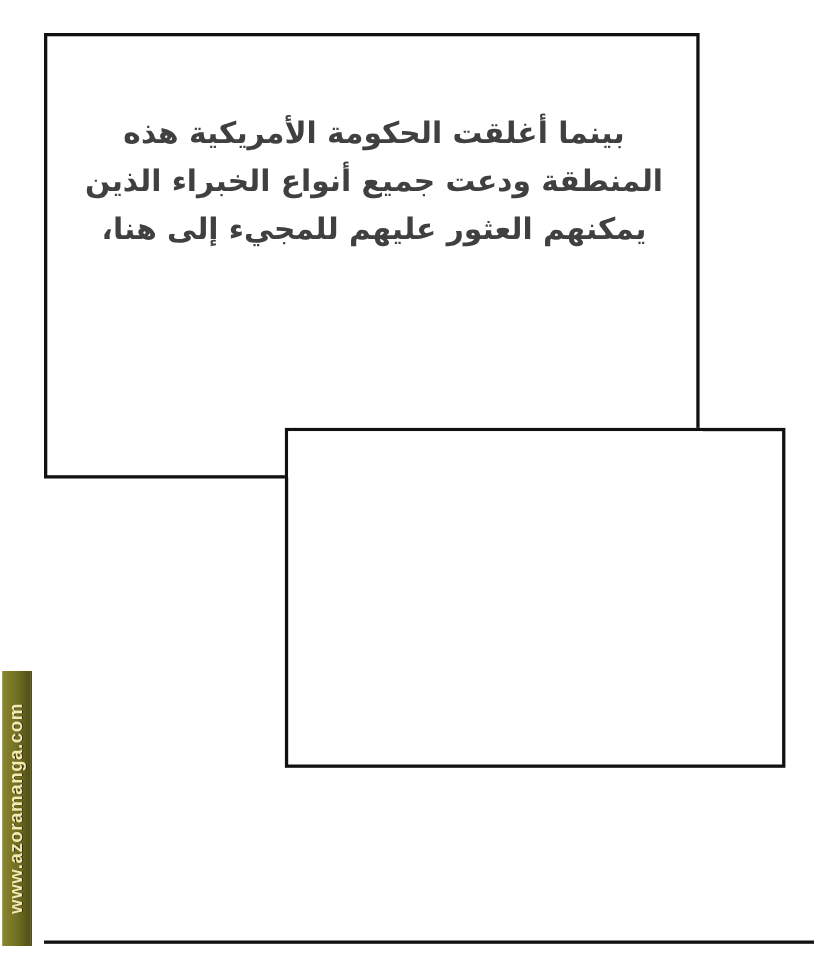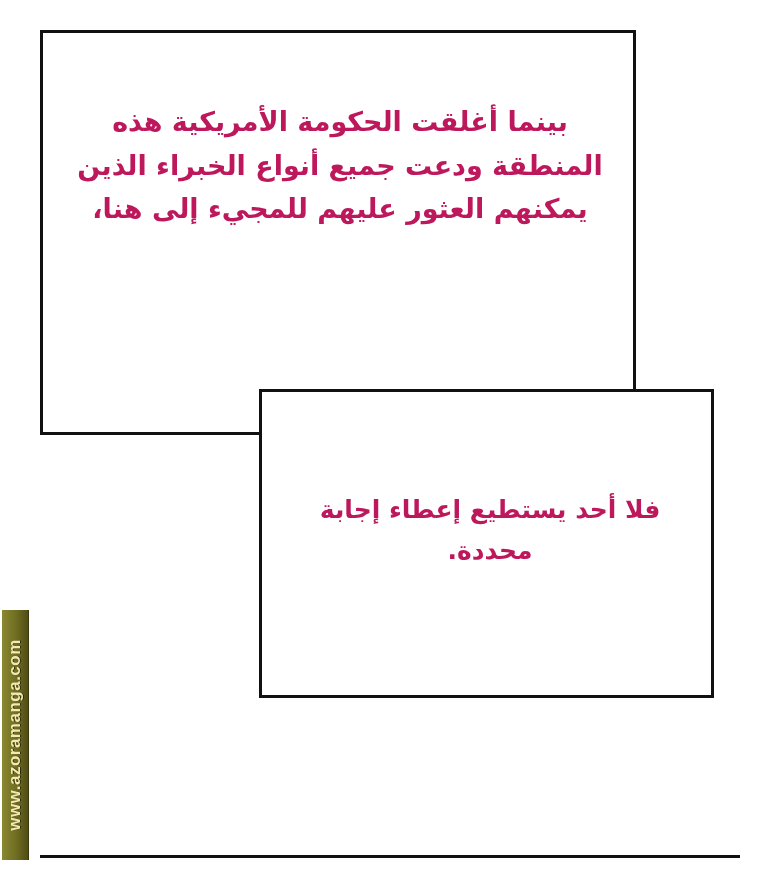--- a/index.html
+++ b/index.html
@@ -68,21 +68,21 @@
     height: 44px;
     background: #ffffff;
   }
 
   
   .balloon-text {
     position: absolute;
     direction: rtl;
     unicode-bidi: bidi-override;
     text-align: center;
-    color: #be185d;
+    color: #404040;
     font-family: "DejaVu Sans", sans-serif;
     font-weight: 700;
     line-height: 1.62;
     white-space: pre-line;
   }
   #text-top {
     left: 70px;
     top: 100px;
     width: 540px;
     font-size: 27px;
@@ -135,21 +135,20 @@
 
 <div id="page">
 
   <div class="panel-upper"></div>
   <div class="panel-lower"></div>
   <div class="seam-a"></div>
   <div class="seam-b"></div>
 
   <div class="balloon-text" id="text-top">بينما أغلقت الحكومة الأمريكية هذه المنطقة ودعت جميع أنواع الخبراء الذين يمكنهم العثور عليهم للمجيء إلى هنا،</div>
 
-  <div class="balloon-text" id="text-bottom">فلا أحد يستطيع إعطاء إجابة محددة.</div>
 
   <div class="bottom-rule"></div>
 
   <div class="watermark">
     <span>www.azoramanga.com</span>
   </div>
 
 </div>
 
 </body></html>

